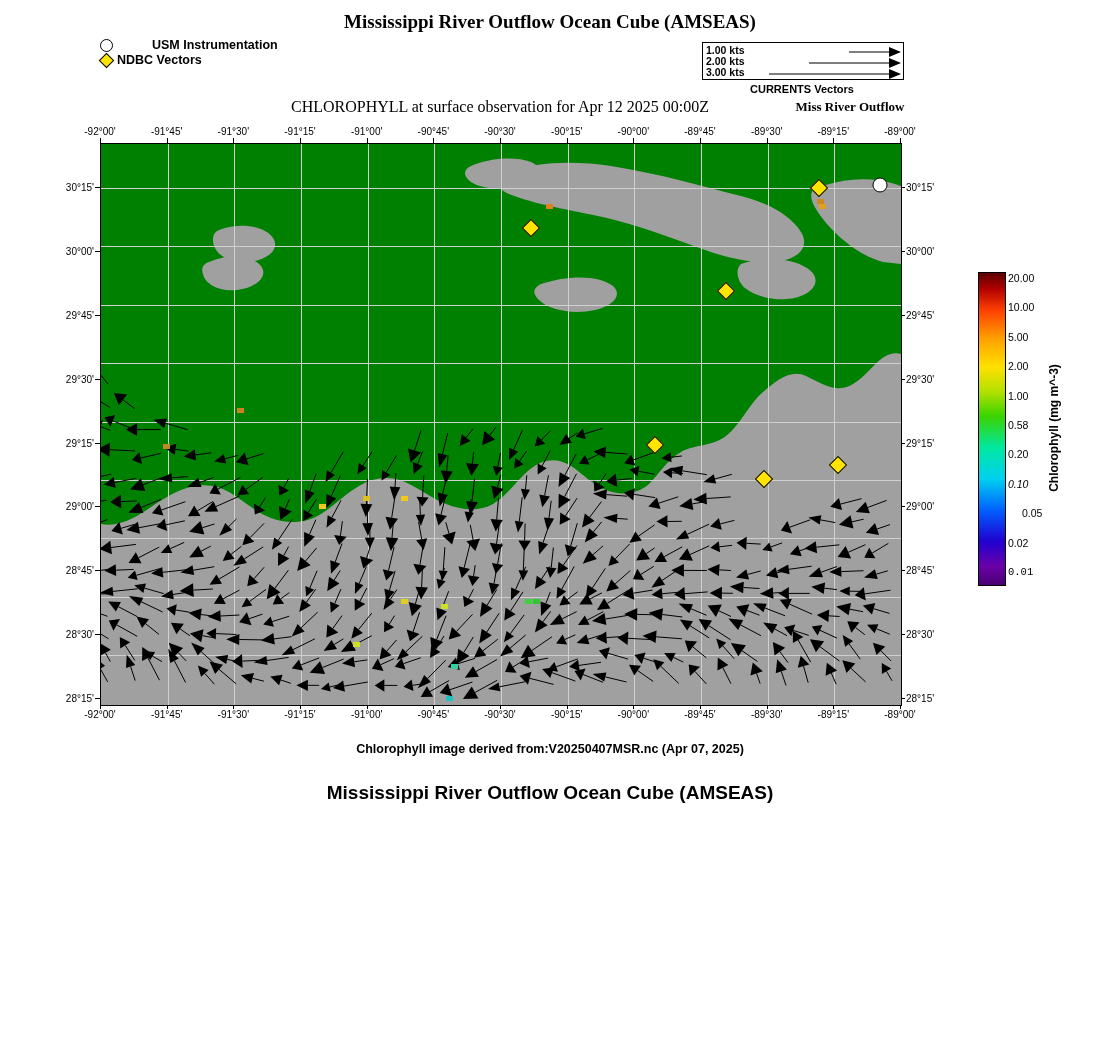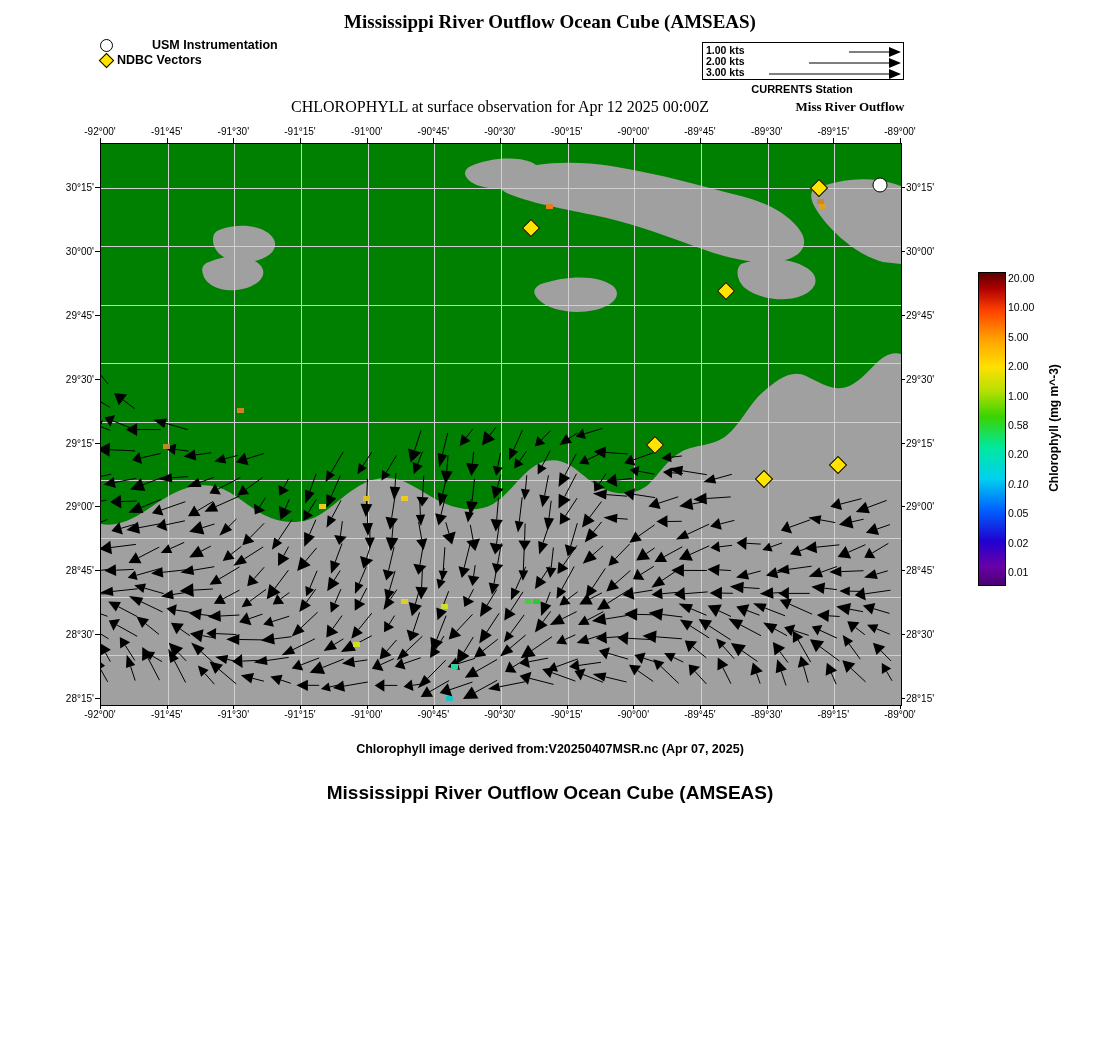--- a/index.html
+++ b/index.html
@@ -186,21 +186,21 @@
     </svg>
   </div>
   <div class="cur-row" style="top:24px;">
     <span class="cur-label">3.00 kts</span>
     <svg width="200" height="12" style="position:absolute;left:0;top:0;">
       <line x1="66" y1="7" x2="186" y2="7" stroke="#000" stroke-width="1"></line>
       <polygon points="186,2 198,7 186,12" fill="#000"></polygon>
     </svg>
   </div>
 </div>
-<div class="abs" id="currents-caption">CURRENTS Station</div>
+<div class="abs" id="currents-caption">CURRENTS Vectors</div>
 
 <div class="abs" id="subtitle">CHLOROPHYLL at surface observation for Apr 12 2025 00:00Z</div>
 <div class="abs" id="region-label">Miss River Outflow</div>
 
 <div id="axis-labels">
     <div class="tick tick-top" style="left: 100px;">-92°00'</div>
     <div class="tick tick-bottom" style="left: 100px;">-92°00'</div>
     <div class="tickmark" style="left: 100px; top: 138px; width: 1px; height: 5px;"></div>
     <div class="tickmark" style="left: 100px; top: 704px; width: 1px; height: 5px;"></div>
     <div class="tick tick-top" style="left: 166.667px;">-91°45'</div>
@@ -1741,18 +1741,18 @@
   <div id="cb"></div>
   <div id="cb-ticks">
       <div class="cb-tick" style="top: 6px;">20.00</div>
       <div class="cb-tick" style="top: 35.4px;">10.00</div>
       <div class="cb-tick" style="top: 64.8px;">5.00</div>
       <div class="cb-tick" style="top: 94.2px;">2.00</div>
       <div class="cb-tick" style="top: 123.6px;">1.00</div>
       <div class="cb-tick" style="top: 153px;">0.58</div>
       <div class="cb-tick" style="top: 182.4px; text-align: right;">0.20</div>
       <div class="cb-tick" style="top: 211.8px; font-style: italic;">0.10</div>
-      <div class="cb-tick" style="top: 241.2px;">0.05</div>
+      <div class="cb-tick" style="top: 241.2px; margin-left: 14px;">0.05</div>
       <div class="cb-tick" style="top: 270.6px;">0.02</div>
-      <div class="cb-tick" style="top: 300px;">0.01</div>
+      <div class="cb-tick" style="top: 300px; font-family: Liberation Mono, monospace;">0.01</div>
     </div>
   <div id="cb-title">Chlorophyll (mg m^-3)</div>
 </div>
 
 </body></html>

